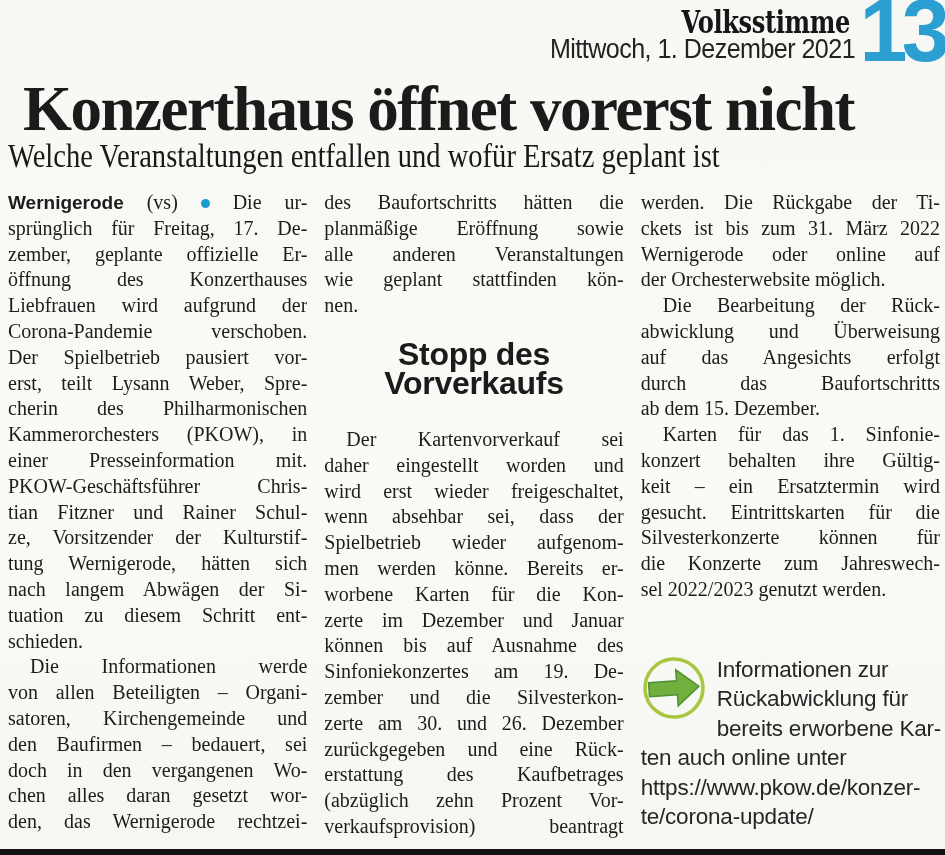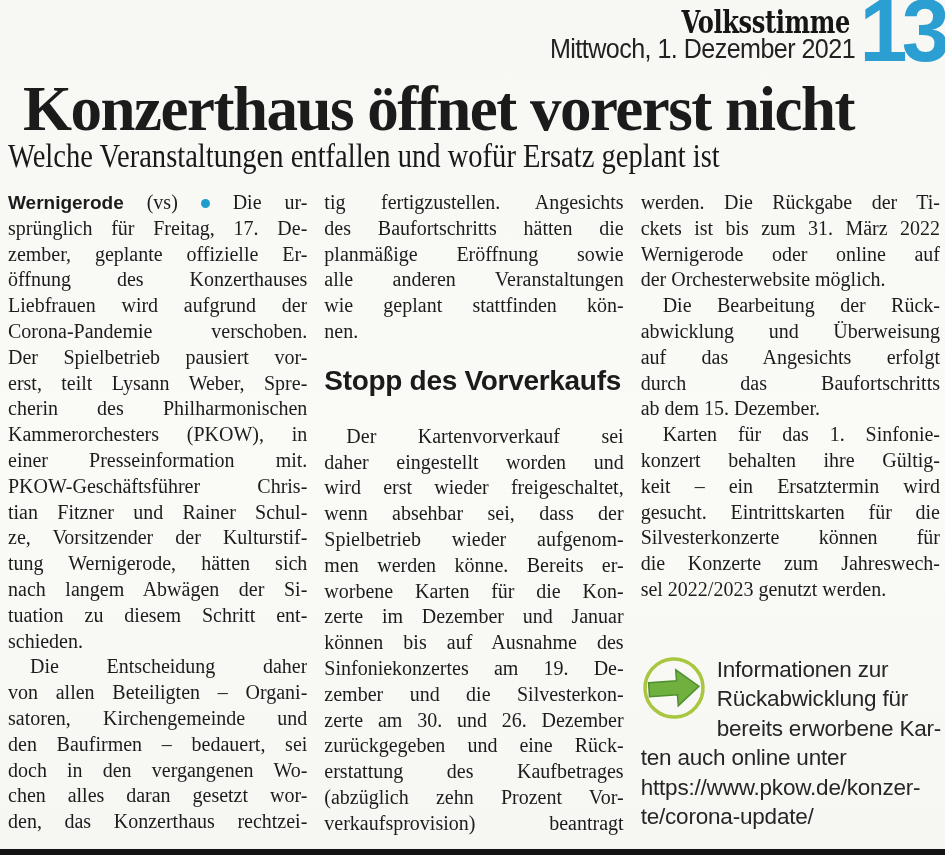--- a/index.html
+++ b/index.html
@@ -49,22 +49,22 @@
   .line{
     text-align:justify;text-align-last:justify;
     height:25.8px;overflow:hidden;white-space:normal;
   }
   .line.left{text-align-last:left;}
   .line.indent{text-indent:22px;}
   .dl-city{font-family:"Liberation Sans",sans-serif;font-weight:bold;font-size:19px;}
   .dl-bullet{display:inline-block;width:9px;height:9px;border-radius:50%;vertical-align:1px;}
   .subhead{
     font-family:"Liberation Sans",sans-serif;font-weight:bold;
-    font-size:28px;line-height:29px;color:#1b1b1b;letter-spacing:-.3px;
-    margin:21px 0 29px 0;text-align:left;
+    font-size:32px;line-height:29px;color:#1b1b1b;letter-spacing:-.3px;
+    margin:21px 0 29px 0;text-align:center;
   }
   
   .infobox{
     margin-top:52px;
     font-family:"Liberation Sans",sans-serif;
     font-size:22.5px;line-height:29.5px;color:#262626;letter-spacing:-.2px;
   }
   .info-icon{float:left;width:76px;height:86px;}
   .info-icon svg{display:block;transform:rotate(-4deg);}
   .info-line{text-align:left;white-space:nowrap;}
@@ -93,30 +93,29 @@
         <div class="line">cherin des Philharmonischen</div>
         <div class="line">Kammerorchesters (PKOW), in</div>
         <div class="line">einer Presseinformation mit.</div>
         <div class="line">PKOW-Geschäftsführer Chris-</div>
         <div class="line">tian Fitzner und Rainer Schul-</div>
         <div class="line">ze, Vorsitzender der Kulturstif-</div>
         <div class="line">tung Wernigerode, hätten sich</div>
         <div class="line">nach langem Abwägen der Si-</div>
         <div class="line">tuation zu diesem Schritt ent-</div>
         <div class="line left">schieden.</div>
-        <div class="line indent">Die Entscheidung daher</div>
+        <div class="line indent">Die Informationen werde</div>
         <div class="line">von allen Beteiligten – Organi-</div>
         <div class="line">satoren, Kirchengemeinde und</div>
         <div class="line">den Baufirmen – bedauert, sei</div>
         <div class="line">doch in den vergangenen Wo-</div>
         <div class="line">chen alles daran gesetzt wor-</div>
-        <div class="line">den, das Konzerthaus rechtzei-</div>
+        <div class="line">den, das Wernigerode rechtzei-</div>
       </div>
       <div class="col">
-        <div class="line">tig fertigzustellen. Angesichts</div>
         <div class="line">des Baufortschritts hätten die</div>
         <div class="line">planmäßige Eröffnung sowie</div>
         <div class="line">alle anderen Veranstaltungen</div>
         <div class="line">wie geplant stattfinden kön-</div>
         <div class="line left">nen.</div>
         <div class="subhead">Stopp des Vorverkaufs</div>
         <div class="line indent">Der Kartenvorverkauf sei</div>
         <div class="line">daher eingestellt worden und</div>
         <div class="line">wird erst wieder freigeschaltet,</div>
         <div class="line">wenn absehbar sei, dass der</div>

